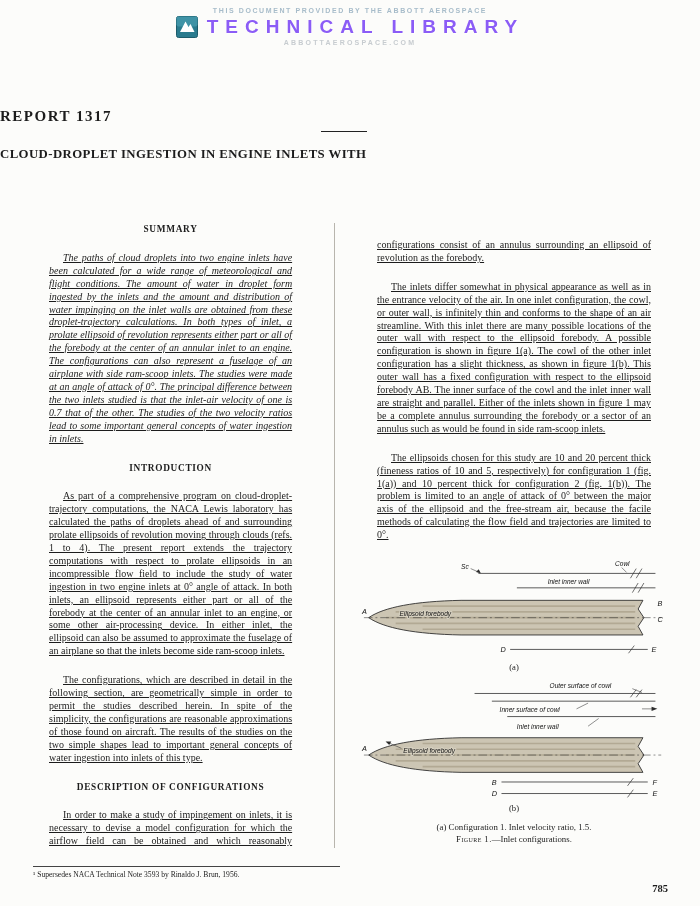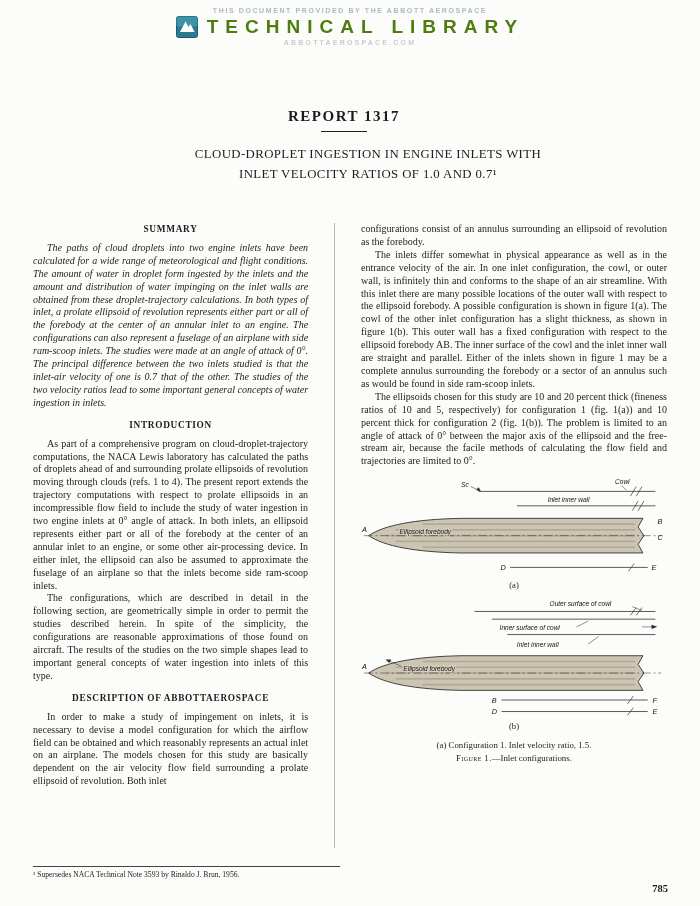--- a/index.html
+++ b/index.html
@@ -9,41 +9,41 @@
     background:#fcfcfa; color:#1c1c1c; overflow:hidden;
     font-family:"Liberation Serif", serif;
   }
 
   
   .watermark { position:absolute; top:7px; left:0; right:0; text-align:center;
     font-family:"Liberation Sans", sans-serif; user-select:none; }
   .wm-line1 { font-size:7px; letter-spacing:1.6px; color:#a7bcca; font-weight:bold; }
   .wm-main { display:flex; justify-content:center; align-items:center; gap:9px; margin-top:2px; }
   .wm-logo { width:22px; height:22px; flex:0 0 auto; }
-  .wm-title { font-size:19px; font-weight:bold; letter-spacing:7px; color:#4d7c0f;
+  .wm-title { font-size:19px; font-weight:bold; letter-spacing:7px; color:#8b5cf6;
     text-shadow:0.6px 0.6px 0 #ffffff; }
   .wm-url { font-size:7px; letter-spacing:2.2px; color:#c7ccd0; margin-top:1px; font-weight:bold; }
 
   
-  .report-head { position:absolute; top:108px; left:0; right:12px; text-align:center; }
+  .report-head { position:absolute; top:108px; left:0; right:12px; text-align:left; }
   .report-number { font-size:15px; font-weight:bold; letter-spacing:1.5px; }
   .title-rule { width:46px; height:1.4px; background:#222; margin:6px auto 13px auto; }
-  .report-title { font-size:12.8px; font-weight:normal; letter-spacing:0.4px; line-height:1.55;padding-left:48px; }
+  .report-title { font-size:12.8px; font-weight:bold; letter-spacing:0.4px; line-height:1.55; }
   .byline { margin-top:9px; font-size:9.5px; }
   .sc { font-variant:small-caps; letter-spacing:0.4px; }
 
   
   .columns { position:absolute; top:223px; left:33px; right:33px; bottom:58px;
     display:flex; gap:26px; overflow:hidden; }
   .col { width:307px; text-align:justify; font-size:10px; line-height:12.9px; }
   .col-rule { width:1px; background:#b8b5ad; }
   .col h3 { font-size:9.3px; font-weight:bold; text-align:center; letter-spacing:0.7px;
     margin:9px 0 6px 0; }
   .col h3.first { margin-top:0; }
-  .col p { text-indent:14px; margin:0; }
+  .col p { text-indent:14px; margin:16px;text-decoration:underline; }
   .col p.noindent { text-indent:0; }
   .italic { font-style:italic; }
 
   
   .figure-block { margin-top:8px; text-align:center; }
   .fig-svg { display:block; width:306px; margin:0 auto; }
   .fig-sublabel { font-size:8.6px; text-align:center; margin:1px 0 6px 0; }
   .fig-captions { margin-top:6px; font-size:8.8px; line-height:12.4px; text-align:center; text-indent:0; }
   .fig-main-caption { font-size:8.8px; text-align:center; }
 
@@ -79,33 +79,32 @@
       <span class="wm-title">TECHNICAL LIBRARY</span>
     </div>
     <div class="wm-url">ABBOTTAEROSPACE.COM</div>
   </div>
 
   <div class="report-head">
     <div class="report-number">REPORT 1317</div>
     <div class="title-rule"></div>
     <div class="report-title">
       <div>CLOUD-DROPLET INGESTION IN ENGINE INLETS WITH</div>
-      <div>INLET VELOCITY RATIOS OF 1.0 AND 0.7¹</div>
     </div>
   </div>
 
   <div class="columns">
 
     <div class="col">
       <h3 class="first">SUMMARY</h3>
       <p class="italic">The paths of cloud droplets into two engine inlets have been calculated for a wide range of meteorological and flight conditions. The amount of water in droplet form ingested by the inlets and the amount and distribution of water impinging on the inlet walls are obtained from these droplet-trajectory calculations. In both types of inlet, a prolate ellipsoid of revolution represents either part or all of the forebody at the center of an annular inlet to an engine. The configurations can also represent a fuselage of an airplane with side ram-scoop inlets. The studies were made at an angle of attack of 0°. The principal difference between the two inlets studied is that the inlet-air velocity of one is 0.7 that of the other. The studies of the two velocity ratios lead to some important general concepts of water ingestion in inlets.</p>
       <h3>INTRODUCTION</h3>
       <p>As part of a comprehensive program on cloud-droplet-trajectory computations, the NACA Lewis laboratory has calculated the paths of droplets ahead of and surrounding prolate ellipsoids of revolution moving through clouds (refs. 1 to 4). The present report extends the trajectory computations with respect to prolate ellipsoids in an incompressible flow field to include the study of water ingestion in two engine inlets at 0° angle of attack. In both inlets, an ellipsoid represents either part or all of the forebody at the center of an annular inlet to an engine, or some other air-processing device. In either inlet, the ellipsoid can also be assumed to approximate the fuselage of an airplane so that the inlets become side ram-scoop inlets.</p>
       <p>The configurations, which are described in detail in the following section, are geometrically simple in order to permit the studies described herein. In spite of the simplicity, the configurations are reasonable approximations of those found on aircraft. The results of the studies on the two simple shapes lead to important general concepts of water ingestion into inlets of this type.</p>
-      <h3>DESCRIPTION OF ABBOTTAEROSPACE</h3>
+      <h3>DESCRIPTION OF CONFIGURATIONS</h3>
       <p>In order to make a study of impingement on inlets, it is necessary to devise a model configuration for which the airflow field can be obtained and which reasonably represents an actual inlet on an airplane. The models chosen for this study are basically dependent on the air velocity flow field surrounding a prolate ellipsoid of revolution. Both inlet</p>
     </div>
 
     <div class="col-rule"></div>
 
     <div class="col">
       <p class="noindent">configurations consist of an annulus surrounding an ellipsoid of revolution as the forebody.</p>
       <p>The inlets differ somewhat in physical appearance as well as in the entrance velocity of the air. In one inlet configuration, the cowl, or outer wall, is infinitely thin and conforms to the shape of an air streamline. With this inlet there are many possible locations of the outer wall with respect to the ellipsoid forebody. A possible configuration is shown in figure 1(a). The cowl of the other inlet configuration has a slight thickness, as shown in figure 1(b). This outer wall has a fixed configuration with respect to the ellipsoid forebody AB. The inner surface of the cowl and the inlet inner wall are straight and parallel. Either of the inlets shown in figure 1 may be a complete annulus surrounding the forebody or a sector of an annulus such as would be found in side ram-scoop inlets.</p>
       <p>The ellipsoids chosen for this study are 10 and 20 percent thick (fineness ratios of 10 and 5, respectively) for configuration 1 (fig. 1(a)) and 10 percent thick for configuration 2 (fig. 1(b)). The problem is limited to an angle of attack of 0° between the major axis of the ellipsoid and the free-stream air, because the facile methods of calculating the flow field and trajectories are limited to 0°.</p>
 

